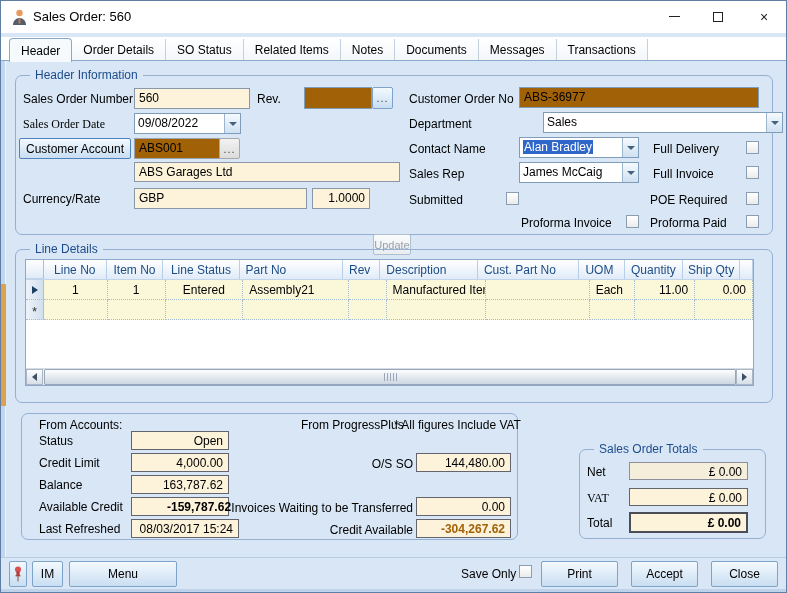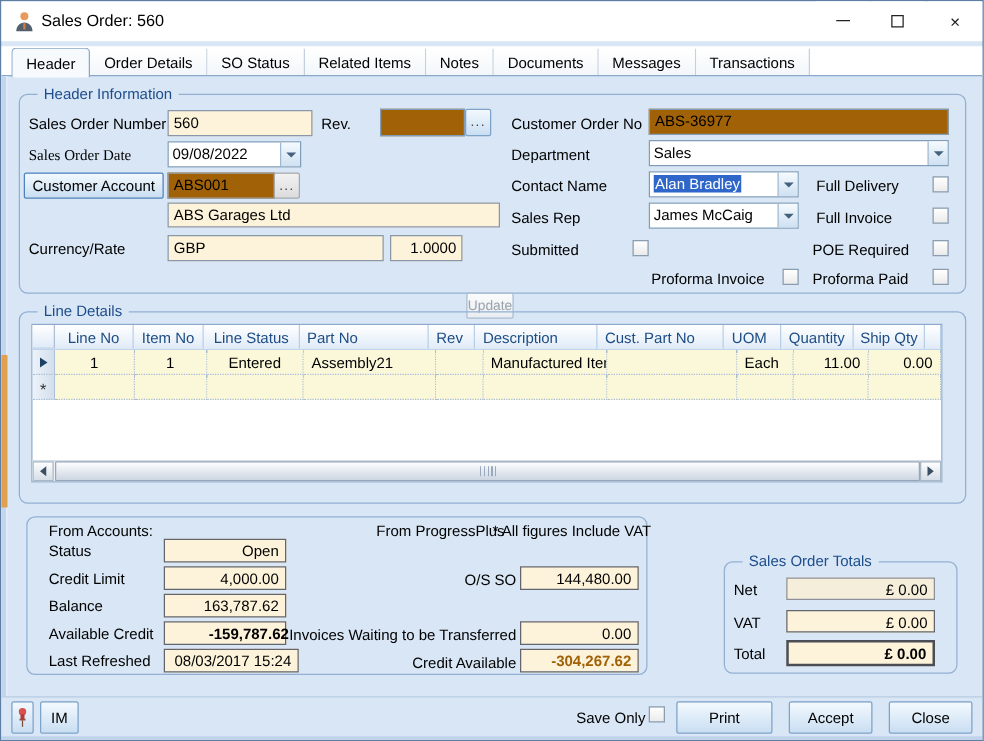--- a/index.html
+++ b/index.html
@@ -141,21 +141,21 @@
 
   <span class="lbl" style="left:22px; top:116px;font-family:Liberation Serif, serif;">Sales Order Date</span>
   <div class="combo" style="left:133px; top:112px; width:107px; height:21px;">
     <span class="txt">09/08/2022</span>
     <span class="dbtn">
         <span class="arrow-down"></span>
       </span>
   </div>
 
   <span class="lbl" style="left:408px; top:116px;">Department</span>
-  <div class="combo" style="left:518px; top:111px; width:240px; height:21px;gap:37px;">
+  <div class="combo" style="left:542px; top:111px; width:240px; height:21px;gap:37px;">
     <span class="txt">Sales</span>
     <span class="dbtn">
         <span class="arrow-down"></span>
       </span>
   </div>
 
   <div class="btn" style="left:18px; top:137px; width:112px; height:21px; border-color:#4f82bd;">Customer Account</div>
   <div class="field white" style="left:133px; top:137px; width:86px; height:21px; border-color:#9aa4ae;">ABS001</div>
   <div class="btn ebtn-gray" style="left:218px; top:137px; width:21px; height:21px;">
       <span class="ellipsis">...</span>
@@ -287,35 +287,36 @@
   <div class="afield" style="left:415px; top:496px; width:95px;">0.00</div>
 
   <span class="lbl right" style="left:312px; top:522px; width:100px;">Credit Available</span>
   <div class="afield red" style="left:415px; top:518px; width:95px;">-304,267.62</div>
 
   <div class="group" style="left:578px; top:448px; width:187px; height:90px;">
     <span class="group-lbl">Sales Order Totals</span>
   </div>
   <span class="lbl" style="left:586px; top:464px;">Net</span>
   <div class="afield muted" style="left:628px; top:461px; width:119px; height:18px;">£ 0.00</div>
-  <span class="lbl" style="left:586px; top:490px;">VAT</span>
+  <span class="lbl" style="left:586px; top:490px;font-family:Liberation Serif, serif;">VAT</span>
   <div class="afield" style="left:628px; top:487px; width:119px; height:18px;">£ 0.00</div>
   <span class="lbl" style="left:586px; top:515px;">Total</span>
   <div class="afield total" style="left:628px; top:511px; width:119px; height:21px;">£ 0.00</div>
 
   <div class="footer"></div>
   <div class="btn" style="left:8px; top:560px; width:18px; height:26px;">
     <svg width="10" height="16" viewBox="0 0 10 16">
       <circle cx="5" cy="3.4" r="3" fill="#d85050"></circle>
       <rect x="3.4" y="5.4" width="3.2" height="4" fill="#b23a3a"></rect>
       <rect x="2.6" y="9" width="4.8" height="1.4" fill="#9a4a3a"></rect>
       <rect x="4.5" y="10.4" width="1" height="5" fill="#7a4a3a"></rect>
     </svg>
   </div>
   <div class="btn" style="left:31px; top:560px; width:31px; height:26px;">IM</div>
+  <div class="btn" style="left:68px; top:560px; width:108px; height:26px;">Menu</div>
 
   <span class="lbl" style="left:460px; top:566px;">Save Only</span>
   <span class="chk" style="left:518px; top:564px;"></span>
   <div class="btn" style="left:540px; top:560px; width:77px; height:26px;">Print</div>
   <div class="btn" style="left:630px; top:560px; width:67px; height:26px;">Accept</div>
   <div class="btn" style="left:710px; top:560px; width:67px; height:26px;">Close</div>
 
   <div class="bottomstrip"></div>
 </div>
 

